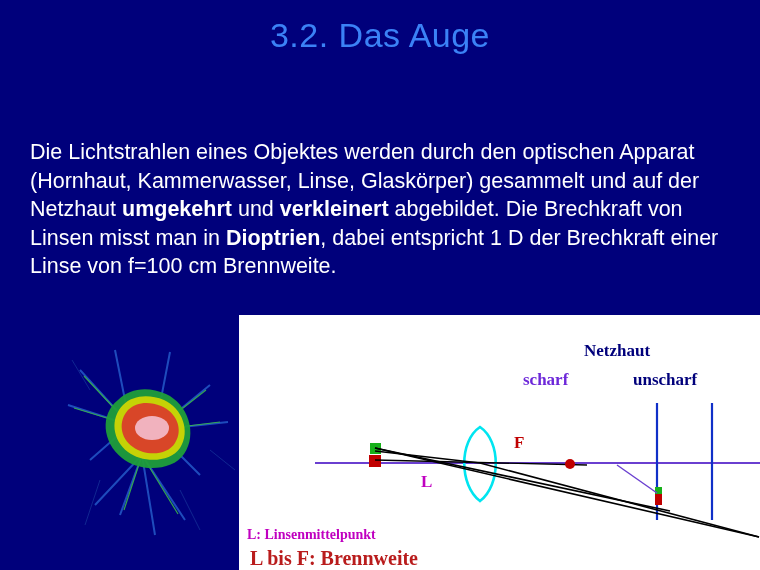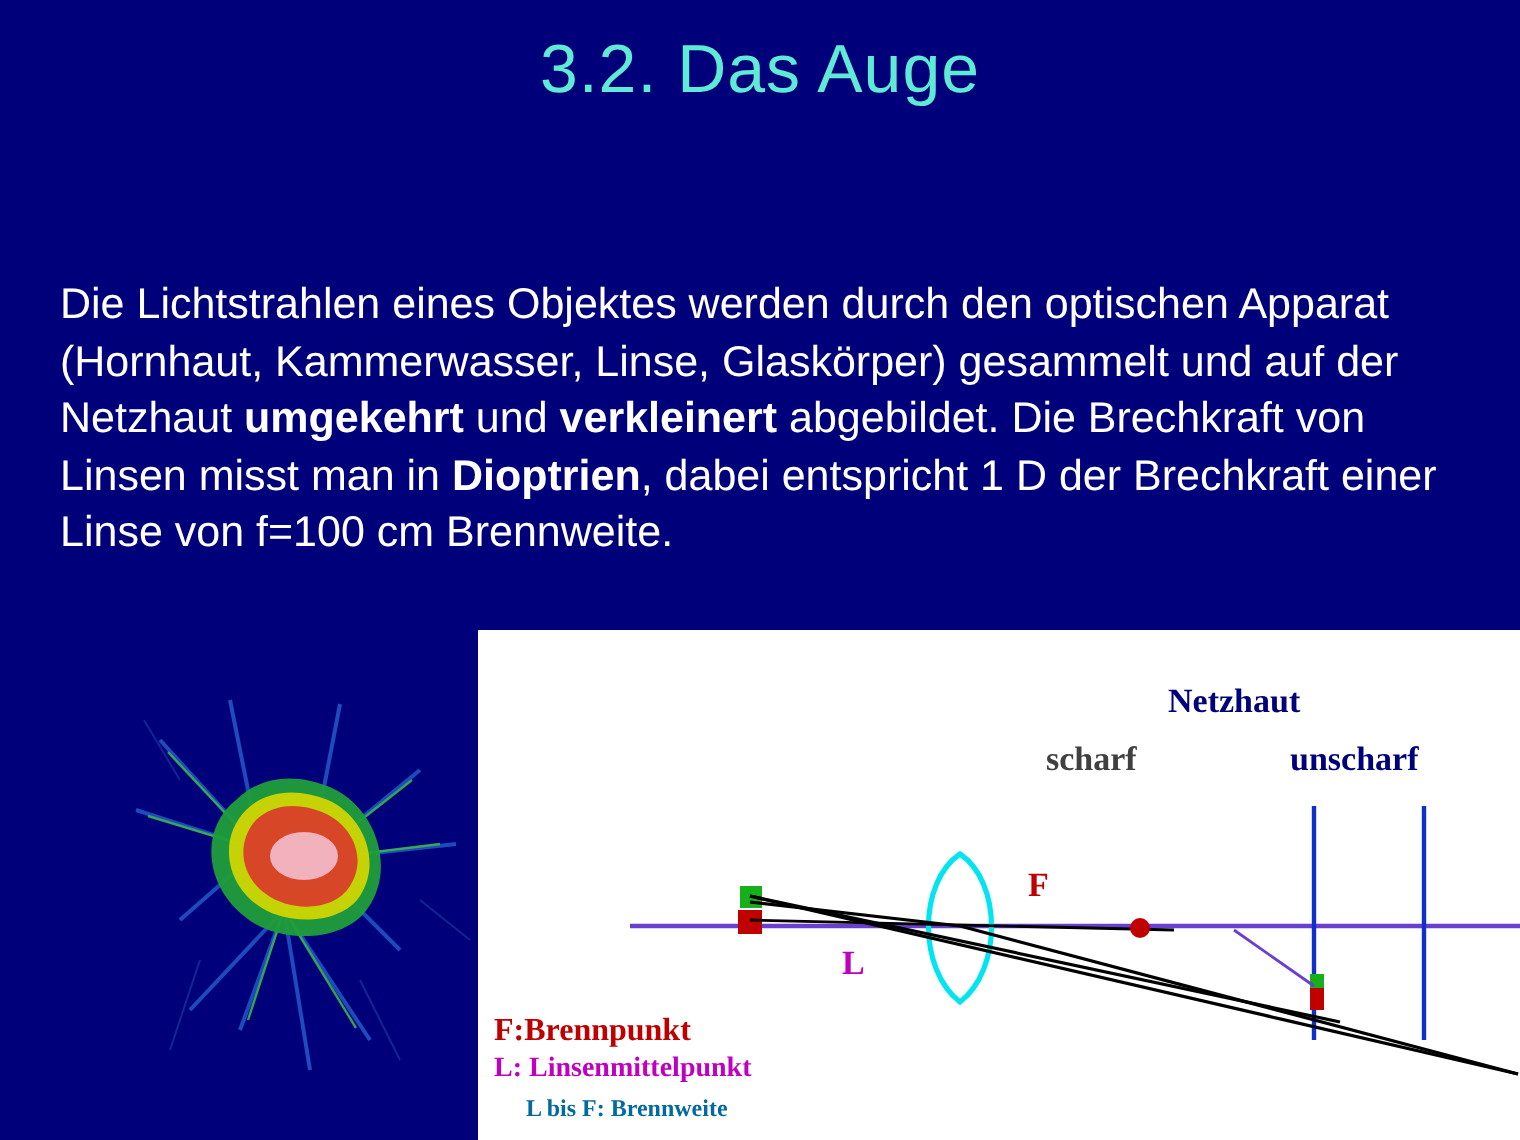--- a/index.html
+++ b/index.html
@@ -19,21 +19,21 @@
     width: 760px;
     height: 570px;
   }
   .title {
     position: absolute;
     top: 16px;
     left: 0;
     width: 760px;
     text-align: center;
     font-size: 34px;
-    color: #5eead4;
+    color: #3b82f6;
     letter-spacing: 0.5px;
   }
   .subtitle {
     position: absolute;
     top: 84px;
     left: 0;
     width: 760px;
     text-align: center;
     font-size: 27px;
     color: #ffffff;
@@ -70,27 +70,27 @@
     overflow: hidden;
     padding-left: 48px;
   }
   .dg-label {
     position: absolute;
     font-family: "Liberation Serif", serif;
     font-weight: bold;
     white-space: nowrap;
   }
   .lbl-netzhaut { left: 345px; top: 26px; font-size: 17px; color: #00007b; }
-  .lbl-scharf   { left: 284px; top: 55px; font-size: 17px; color: #404040; }
-  .lbl-unscharf { left: 394px; top: 55px; font-size: 17px; color: #00007b; margin-left: 12px; }
+  .lbl-scharf   { left: 284px; top: 55px; font-size: 17px; color: #6d28d9; }
+  .lbl-unscharf { left: 394px; top: 55px; font-size: 17px; color: #00007b; }
   .lbl-F        { left: 275px; top: 118px; font-size: 17px; color: #c00000; }
   .lbl-L        { left: 182px; top: 157px; font-size: 17px; color: #c000c0; }
   .legend1 { left: 8px;  top: 192px; font-size: 16px; color: #c00000; }
   .legend2 { left: 8px;  top: 212px; font-size: 14px; color: #c000c0; }
-  .legend3 { left: 24px;  top: 232px; font-size: 12px; color: #0369a1; }
+  .legend3 { left: 11px;  top: 232px; font-size: 20px; color: #b91c1c; }
 </style>
 </head>
 <body>
 
 <div class="slide">
 
   <div class="title">3.2. Das Auge</div>
 
 
   <div class="bodytext"><span>Die Lichtstrahlen eines Objektes werden durch den optischen Apparat (Hornhaut, Kammerwasser, Linse, Glaskörper) gesammelt und auf der Netzhaut </span><b>umgekehrt</b><span> und </span><b>verkleinert</b><span> abgebildet. Die Brechkraft von Linsen misst man in </span><b>Dioptrien</b><span>, dabei entspricht 1 D der Brechkraft einer Linse von f=100 cm Brennweite.</span></div>
@@ -141,18 +141,17 @@
       <rect x="368" y="172" width="7" height="7" fill="#17b01a"></rect>
       <line x1="330" y1="150" x2="370" y2="178" stroke="#6a3fd0" stroke-width="1.4"></line>
     </svg>
 
     <div class="dg-label lbl-netzhaut">Netzhaut</div>
     <div class="dg-label lbl-scharf">scharf</div>
     <div class="dg-label lbl-unscharf">unscharf</div>
     <div class="dg-label lbl-F">F</div>
     <div class="dg-label lbl-L">L</div>
 
-    <div class="dg-label legend1">F:Brennpunkt</div>
     <div class="dg-label legend2">L: Linsenmittelpunkt</div>
     <div class="dg-label legend3">L bis F: Brennweite</div>
   </div>
 
 </div>
 
 </body></html>

